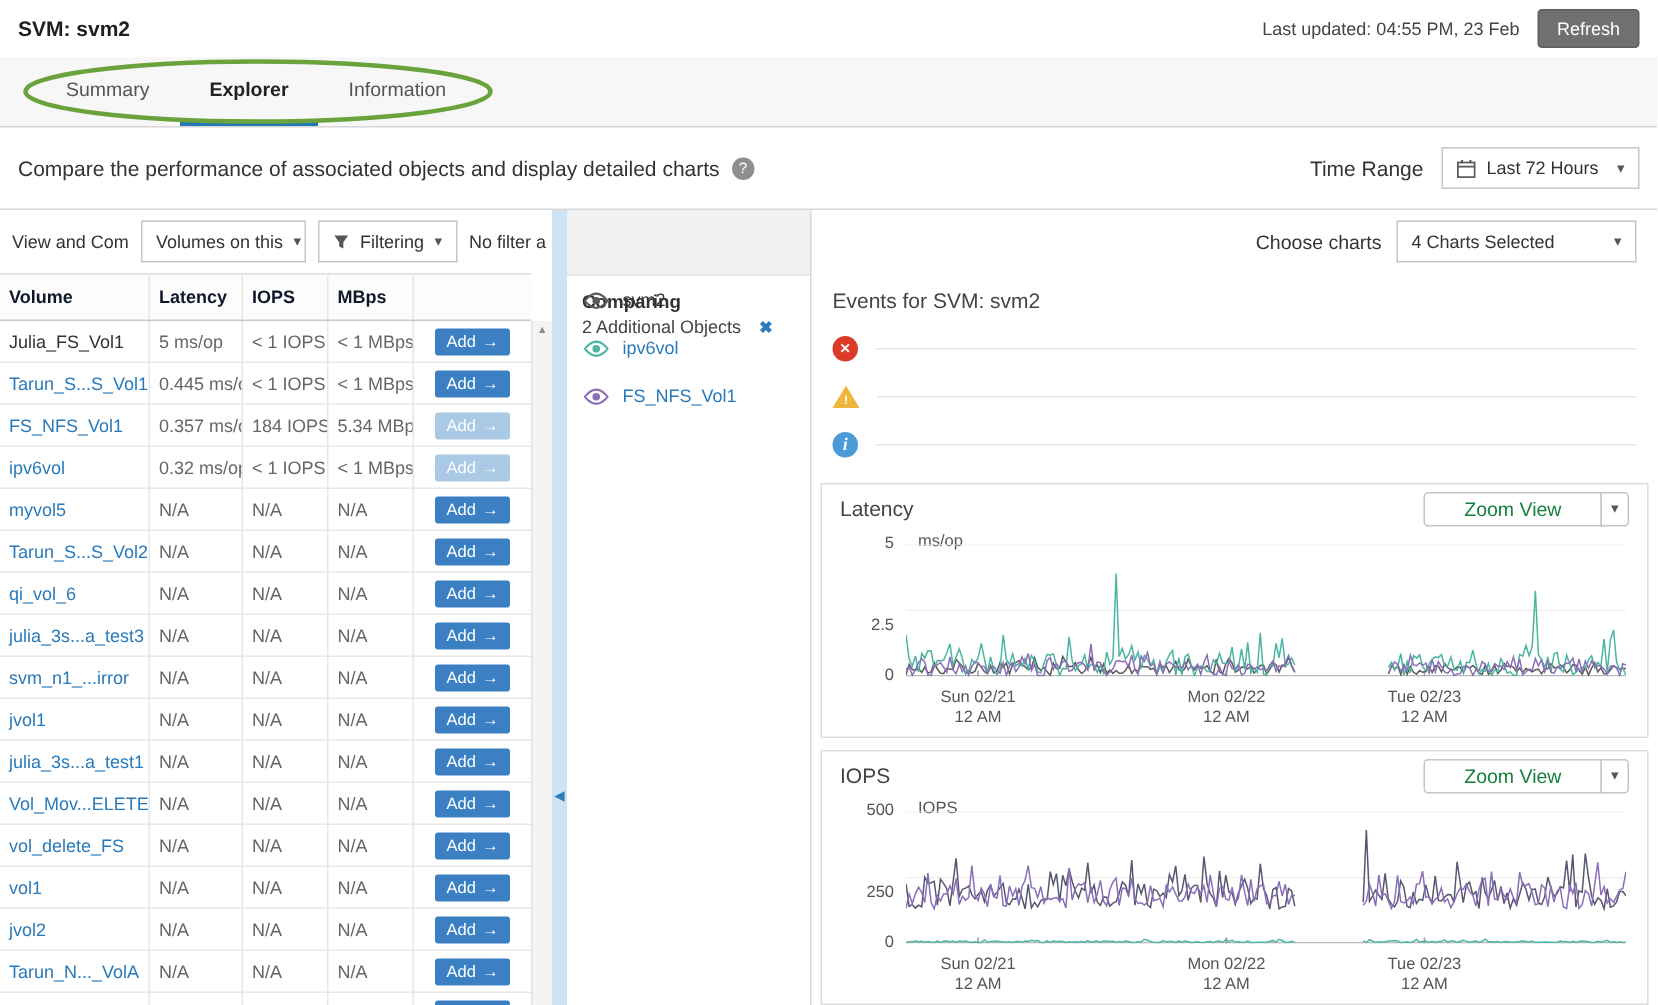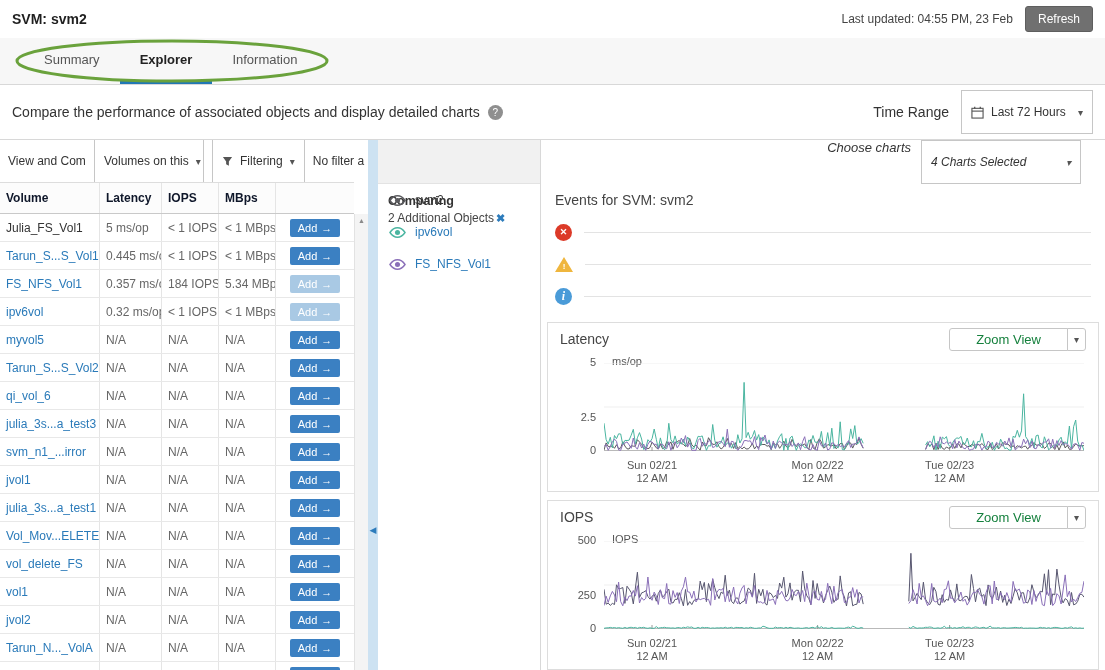--- a/index.html
+++ b/index.html
@@ -21,21 +21,21 @@
   .tab.active{font-weight:bold;color:#222;border-bottom-color:#2178b5;}
   .annot{position:absolute;left:4px;top:0;pointer-events:none;}
 
   
   .subheader{height:54px;display:flex;justify-content:space-between;align-items:center;padding:0 12px;}
   .sub-left{display:flex;align-items:flex-end;gap:8px;font-size:14px;color:#333;}
   .help{width:15px;height:15px;border-radius:50%;background:#8f8f8f;color:#fff;font-size:10px;
         display:inline-flex;align-items:center;justify-content:center;cursor:pointer;flex:none;}
   .sub-right{display:flex;align-items:center;gap:12px;font-size:14px;color:#333;}
   .dropdown{display:inline-flex;align-items:center;gap:7px;background:#fff;border:1px solid #c6c6c6;
-            height:44px;padding:0 9px;font-size:12px;color:#333;cursor:pointer;box-sizing:border-box;}
+            height:28px;padding:0 9px;font-size:12px;color:#333;cursor:pointer;box-sizing:border-box;}
   .caret{color:#555;font-size:10px;}
   .timerange{width:132px;}
   .timerange .caret{margin-left:auto;}
 
   
   .main{display:flex;border-top:1px solid #d8d8d8;height:532px;position:relative;}
 
   
   .table-section{width:368px;flex:none;position:relative;box-sizing:border-box;}
   .table-toolbar{height:42px;display:flex;align-items:center;gap:8px;padding-left:8px;overflow:hidden;}
@@ -64,29 +64,29 @@
 
   
   .splitter{width:10px;flex:none;background:#cde2f2;position:relative;cursor:pointer;}
   .splitter span{position:absolute;top:385px;left:0;width:100%;text-align:center;
                  font-size:9px;color:#2d7cbc;}
 
   
   .comparing-section{width:162px;flex:none;box-sizing:border-box;background:#fff;}
   .comp-head{background:#f1f1f1;padding:6px 10px;border-bottom:1px solid #e3e3e3;height:44px;box-sizing:border-box;}
   .comp-title{font-weight:bold;font-size:12.5px;color:#333;margin-top:48px;}
-  .comp-sub{font-size:12px;color:#444;display:flex;gap:2px;align-items:center;margin-top:3px;}
+  .comp-sub{font-size:12px;color:#444;display:flex;gap:12px;align-items:center;margin-top:3px;}
   .remove-all{color:#2d7cbc;font-size:11px;font-weight:bold;cursor:pointer;}
   .comp-item{display:flex;align-items:center;gap:8px;padding:9px 10px;font-size:12px;color:#333;cursor:pointer;}
   .comp-name.link{color:#2a7ab9;}
 
   
   .charts-section{flex:1;border-left:1px solid #d8d8d8;box-sizing:border-box;overflow:hidden;}
-  .charts-toolbar{height:42px;display:flex;justify-content:flex-end;align-items:flex-start;gap:10px;
-                  padding:0 24px;font-size:13px;color:#333;font-style:italic;}
+  .charts-toolbar{height:42px;display:flex;justify-content:flex-end;align-items:center;gap:10px;
+                  padding:0 14px;font-size:13px;color:#333;}
   .chartsel{width:160px;}
   .chartsel .caret{margin-left:auto;}
   .events{padding:10px 14px 0;height:140px;box-sizing:border-box;}
   .ev-title{font-size:14px;color:#444;margin-bottom:8px;}
   .ev-row{display:flex;align-items:center;gap:12px;height:32px;}
   .ev-icon{width:17px;height:17px;flex:none;display:flex;align-items:center;justify-content:center;
            border-radius:50%;color:#fff;font-size:9px;font-weight:bold;}
   .ev-icon.critical{background:#dc3a28;}
   .ev-icon.info{background:#4a9bd8;font-family:"Liberation Serif",serif;font-style:italic;font-size:12px;}
   .ev-icon.warning{background:transparent;border-radius:0;position:relative;width:18px;}

